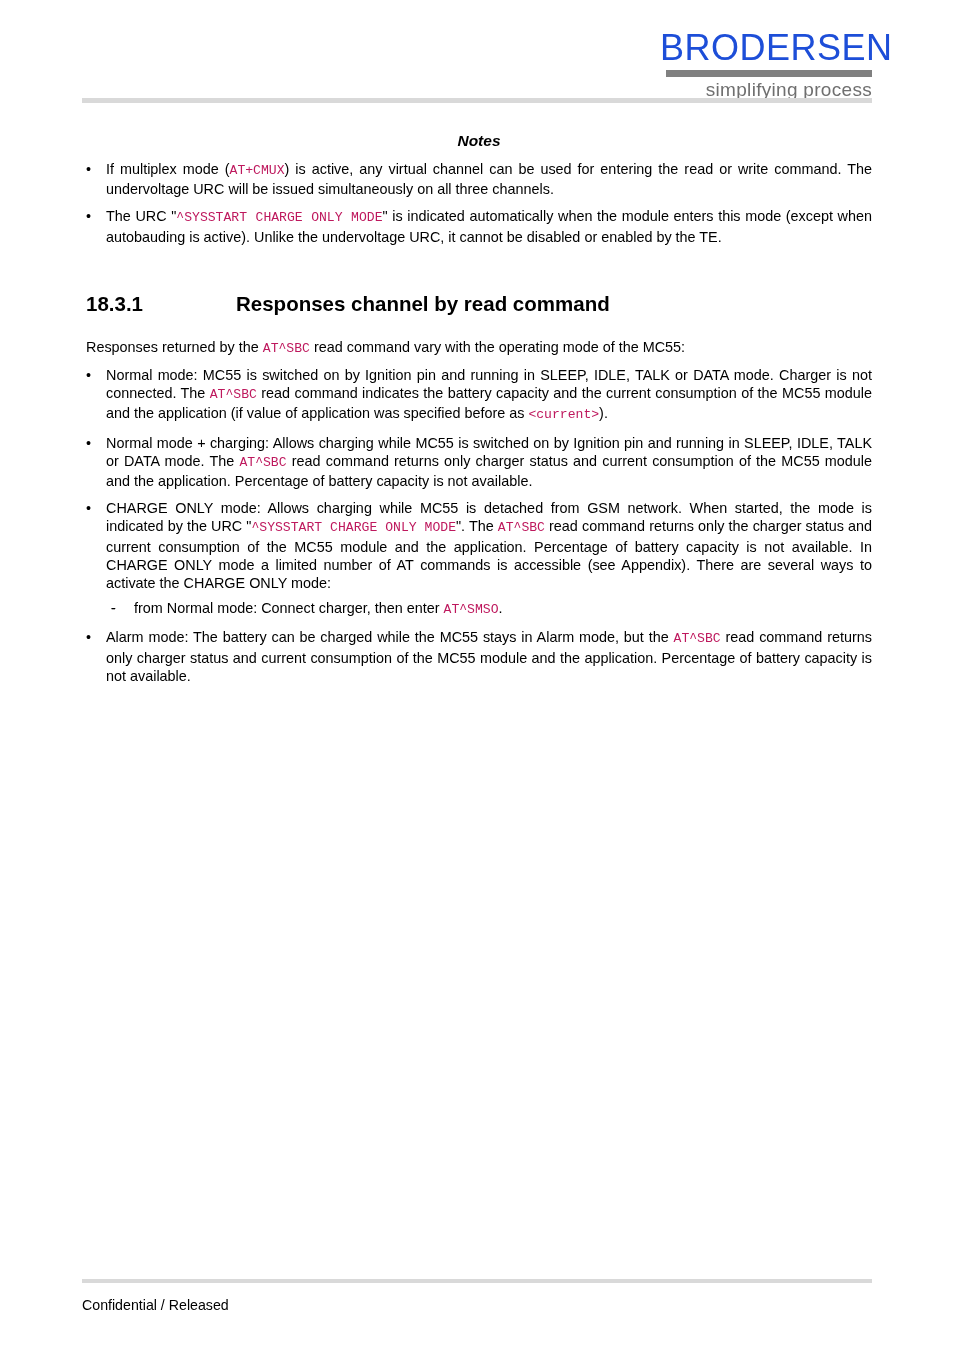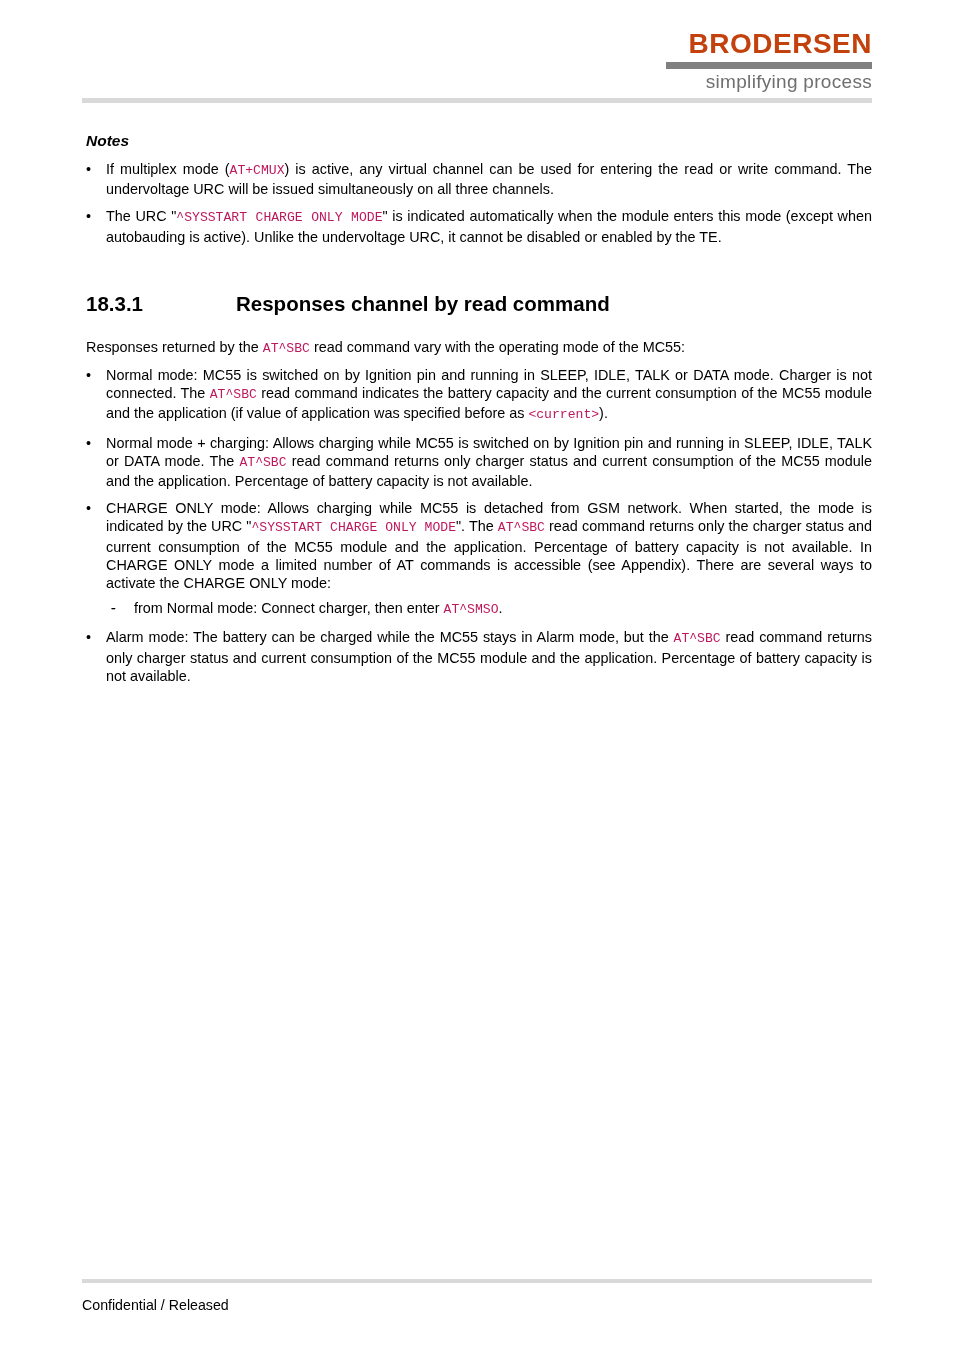--- a/index.html
+++ b/index.html
@@ -26,24 +26,24 @@
   }
   .logo-block {
     position: absolute;
     right: 82px;
     top: 30px;
     width: 212px;
     text-align: right;
   }
   .logo-wordmark {
     font-family: "Liberation Sans", sans-serif;
-    font-weight: bold;
-    font-size: 28px;
+    font-weight: normal;
+    font-size: 36px;
     letter-spacing: 0.5px;
-    color: #c2410c;
+    color: #1d4ed8;
     line-height: 1.0;
     white-space: nowrap;
   }
   .logo-bar {
     margin-top: 4px;
     margin-left: 6px;
     height: 7px;
     background: #808080;
   }
   .logo-tagline {
@@ -67,20 +67,21 @@
     position: absolute;
     left: 82px;
     top: 132px;
     width: 790px;
   }
   .notes-title {
     font-weight: bold;
     font-style: italic;
     font-size: 15.5px;
     margin: 0 0 10px 4px;
+    text-align: center;
   }
   .bullet-list {
     margin: 0;
     padding: 0;
     list-style: none;
   }
   .bullet-item {
     position: relative;
     padding-left: 24px;
     margin-bottom: 9px;

